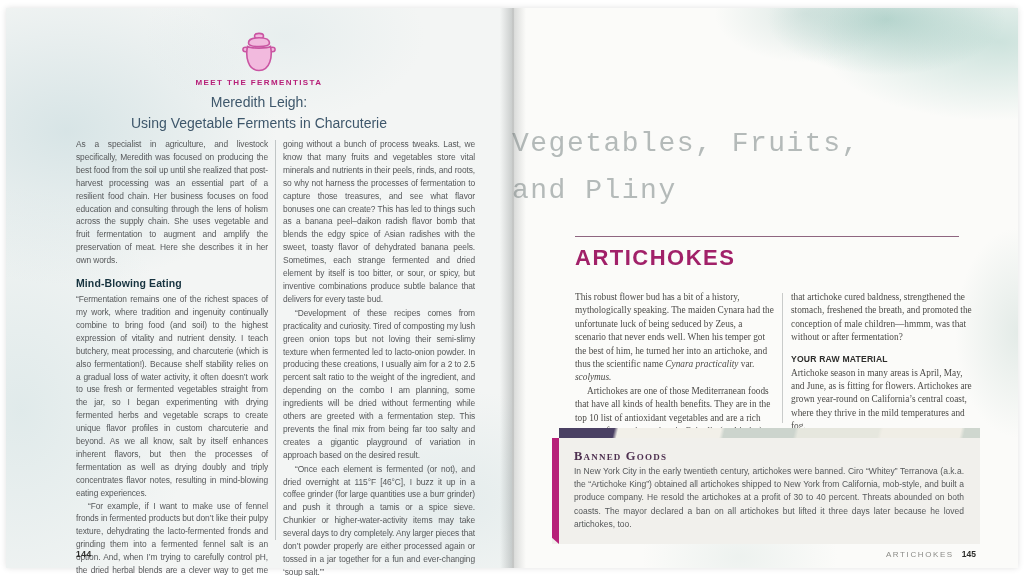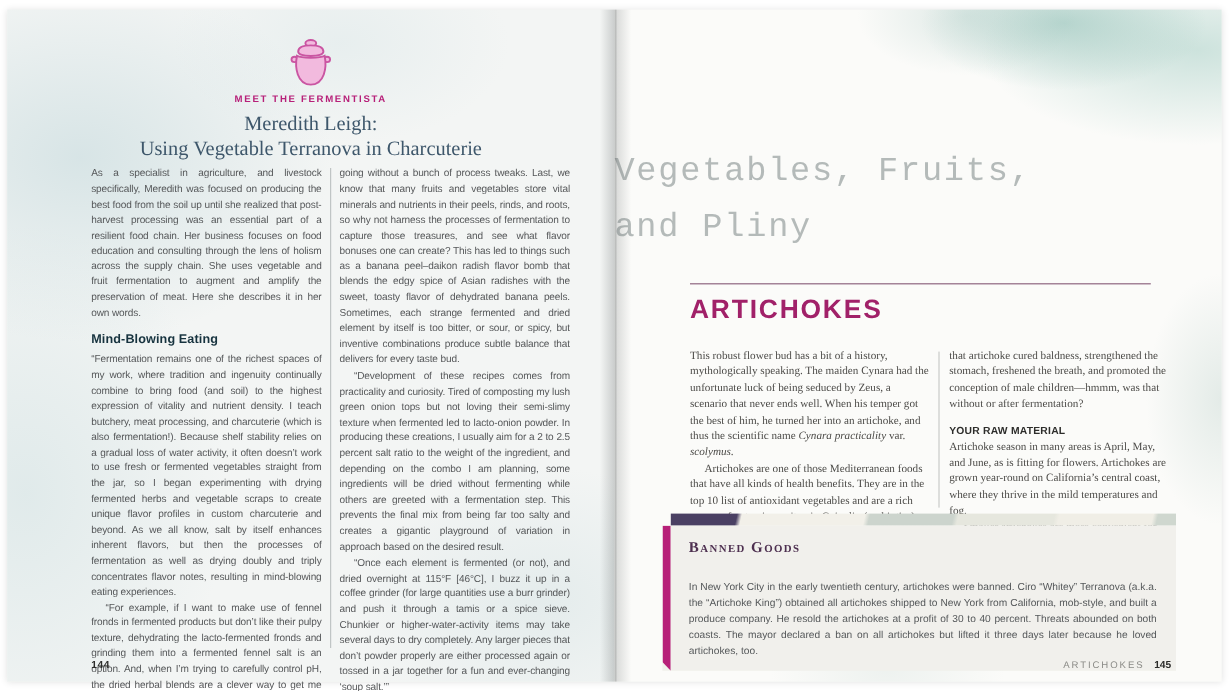--- a/index.html
+++ b/index.html
@@ -27,22 +27,22 @@
       #fbfbf9; }
   .gutter { position:absolute; left:494px; width:26px; top:0; bottom:0; z-index:5;
     background:linear-gradient(90deg, rgba(110,115,115,0) 0%, rgba(110,115,115,0.30) 46%,
       rgba(80,85,85,0.38) 50%, rgba(110,115,115,0.22) 56%, rgba(110,115,115,0) 100%); }
 
   
   .lp-header { position:absolute; top:24px; left:0; width:100%; text-align:center; }
   .crock { display:block; margin:0 auto 6px; }
   .eyebrow { font-size:8px; font-weight:bold; letter-spacing:1.4px;
     color:var(--accent_magenta); }
-  .lp-title { margin-top:5px; font-family:Liberation Serif, serif; font-weight:normal;
-    font-size:17px; line-height:21px; color:var(--heading_slate); }
+  .lp-title { margin-top:5px; font-family:Liberation Sans, sans-serif; font-weight:normal;
+    font-size:14px; line-height:21px; color:var(--heading_slate); }
 
   .lp-columns { position:absolute; top:130px; left:70px; width:398px; }
   .lp-col { position:absolute; top:0; width:192px; }
   .lp-col.c1 { left:0; }
   .lp-col.c2 { left:207px; }
   .col-rule-left { position:absolute; left:269px; top:132px; height:400px; width:1px;
     background:rgba(130,140,140,0.45); }
 
   .body-sans { font-size:8.4px; line-height:12.9px; color:#56585a; text-align:justify;
     letter-spacing:-0.1px; }
@@ -87,21 +87,21 @@
       #e6e7de 234px, #e6e7de 312px,
       #f0eee6 316px, #f0eee6 392px,
       #cfd7cf 396px, #cfd7cf 100%); }
   .box-body { position:relative; background:#f1f0ec; min-height:106px;
     padding:11px 16px 10px 22px; }
   .magenta-bar { position:absolute; left:0; top:0; bottom:0; width:7px;
     background:var(--accent_magenta);
     clip-path:polygon(0 0, 100% 0, 100% 100%, 0 94%); }
   .banned-heading { font-family:"Liberation Serif", serif; font-variant:small-caps;
     font-weight:bold; font-size:12.5px; letter-spacing:1.2px; color:#4e3050;
-    margin-bottom:19px; }
+    margin-bottom:1px; }
   .banned-text { font-size:8.5px; line-height:13.2px; color:#55585a;
     text-align:justify; }
 
   .folio-right { position:absolute; right:42px; bottom:9px; font-size:8px;
     color:#2c2c2a; }
   .folio-right .chapter { letter-spacing:1.6px; color:#8b8b87; margin-right:8px; }
   .folio-right .num { font-weight:bold; font-size:8.5px; color:#2c2c2a; }
 </style>
 </head>
 <body>
@@ -112,21 +112,21 @@
 
     <div class="lp-header">
       <svg class="crock" width="36" height="40" viewBox="0 0 36 40">
         <ellipse cx="18" cy="4" rx="4.5" ry="2.6" fill="#f2bade" stroke="#ca55a2" stroke-width="1.6"></ellipse>
         <path d="M7.5 11 C7.5 7.5 12 5.8 18 5.8 C24 5.8 28.5 7.5 28.5 11 C28.5 13.4 24 14.6 18 14.6 C12 14.6 7.5 13.4 7.5 11 Z" fill="#f2bade" stroke="#ca55a2" stroke-width="1.6"></path>
         <ellipse cx="4.5" cy="17.5" rx="2.6" ry="2.2" fill="#f2bade" stroke="#ca55a2" stroke-width="1.5"></ellipse>
         <ellipse cx="31.5" cy="17.5" rx="2.6" ry="2.2" fill="#f2bade" stroke="#ca55a2" stroke-width="1.5"></ellipse>
         <path d="M6.5 14.5 C4.5 24 6.5 38.5 18 38.5 C29.5 38.5 31.5 24 29.5 14.5 C26 16.6 10 16.6 6.5 14.5 Z" fill="#f2bade" stroke="#ca55a2" stroke-width="1.6"></path>
       </svg>
       <div class="eyebrow">MEET THE FERMENTISTA</div>
-      <h1 class="lp-title"><span>Meredith Leigh:</span><br><span>Using Vegetable Terranova in Charcuterie</span></h1>
+      <h1 class="lp-title"><span>Meredith Leigh:</span><br><span>Using Vegetable Ferments in Charcuterie</span></h1>
     </div>
 
     <div class="col-rule-left"></div>
 
     <div class="lp-columns">
       <div class="lp-col c1">
         <p class="body-sans">As a specialist in agriculture, and livestock specifically, Meredith was focused on producing the best food from the soil up until she realized that post-harvest processing was an essential part of a resilient food chain. Her business focuses on food education and consulting through the lens of holism across the supply chain. She uses vegetable and fruit fermentation to augment and amplify the preservation of meat. Here she describes it in her own words.</p>
         <h3 class="mbe-heading">Mind-Blowing Eating</h3>
         <p class="body-sans">“Fermentation remains one of the richest spaces of my work, where tradition and ingenuity continually combine to bring food (and soil) to the highest expression of vitality and nutrient density. I teach butchery, meat processing, and charcuterie (which is also fermentation!). Because shelf stability relies on a gradual loss of water activity, it often doesn’t work to use fresh or fermented vegetables straight from the jar, so I began experimenting with drying fermented herbs and vegetable scraps to create unique flavor profiles in custom charcuterie and beyond. As we all know, salt by itself enhances inherent flavors, but then the processes of fermentation as well as drying doubly and triply concentrates flavor notes, resulting in mind-blowing eating experiences.</p>
         <p class="body-sans p-indent">“For example, if I want to make use of fennel fronds in fermented products but don’t like their pulpy texture, dehydrating the lacto-fermented fronds and grinding them into a fermented fennel salt is an option. And, when I’m trying to carefully control pH, the dried herbal blends are a clever way to get me where I’m</p>

